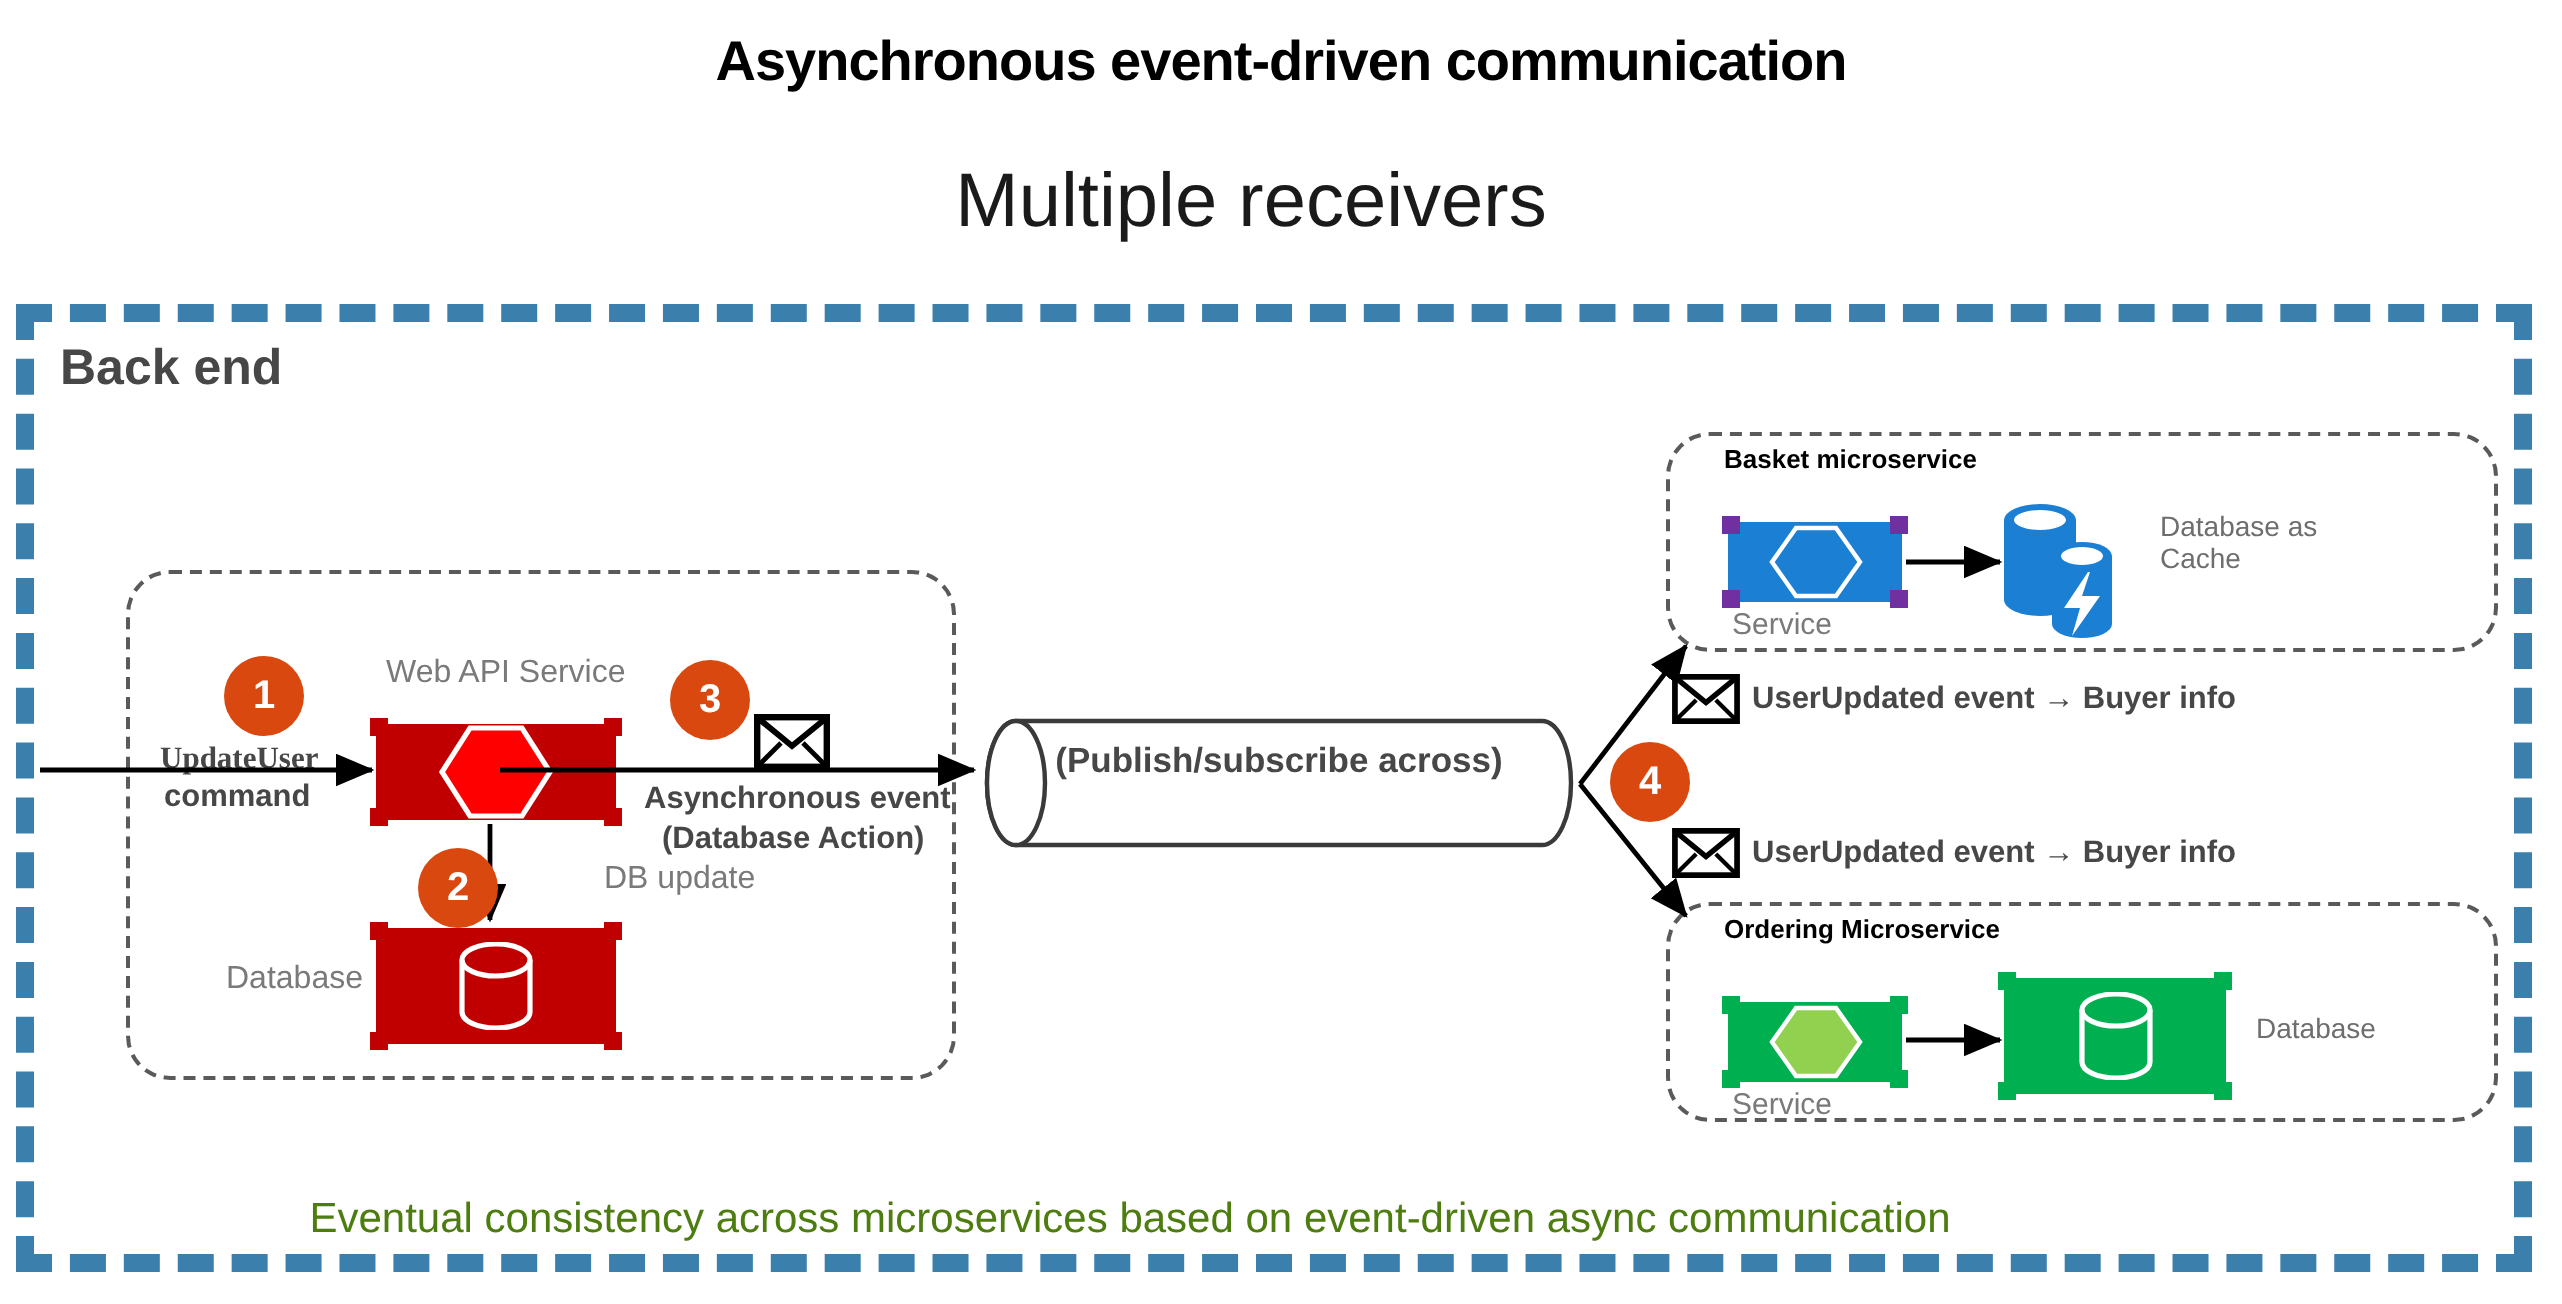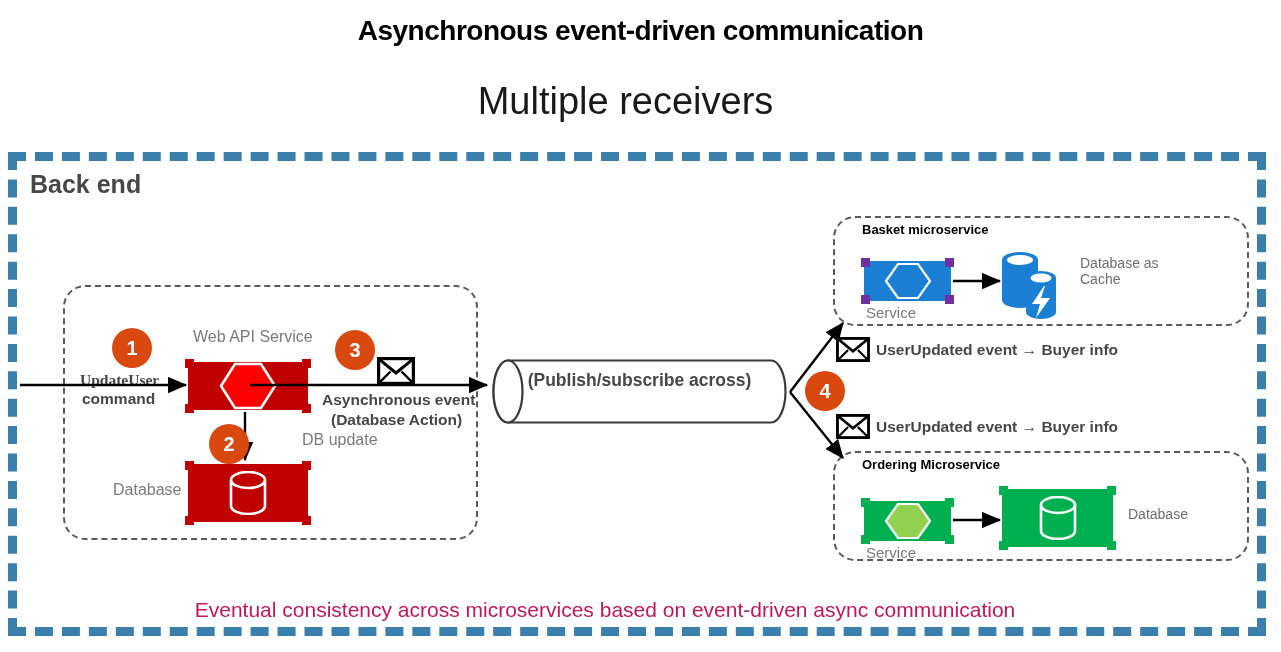--- a/index.html
+++ b/index.html
@@ -202,22 +202,21 @@
 
   
   .footer-note {
     position: absolute;
     left: 0;
     top: 598px;
     width: 1130px;
     text-align: center;
     font-size: 21px;
     font-weight: normal;
-    color: #be185d;
-    padding-left: 40px;
+    color: #4d7c0f;
   }
 
   
   .arrows {
     position: absolute;
     left: 0;
     top: 0;
     width: 1281px;
     height: 652px;
     pointer-events: none;

